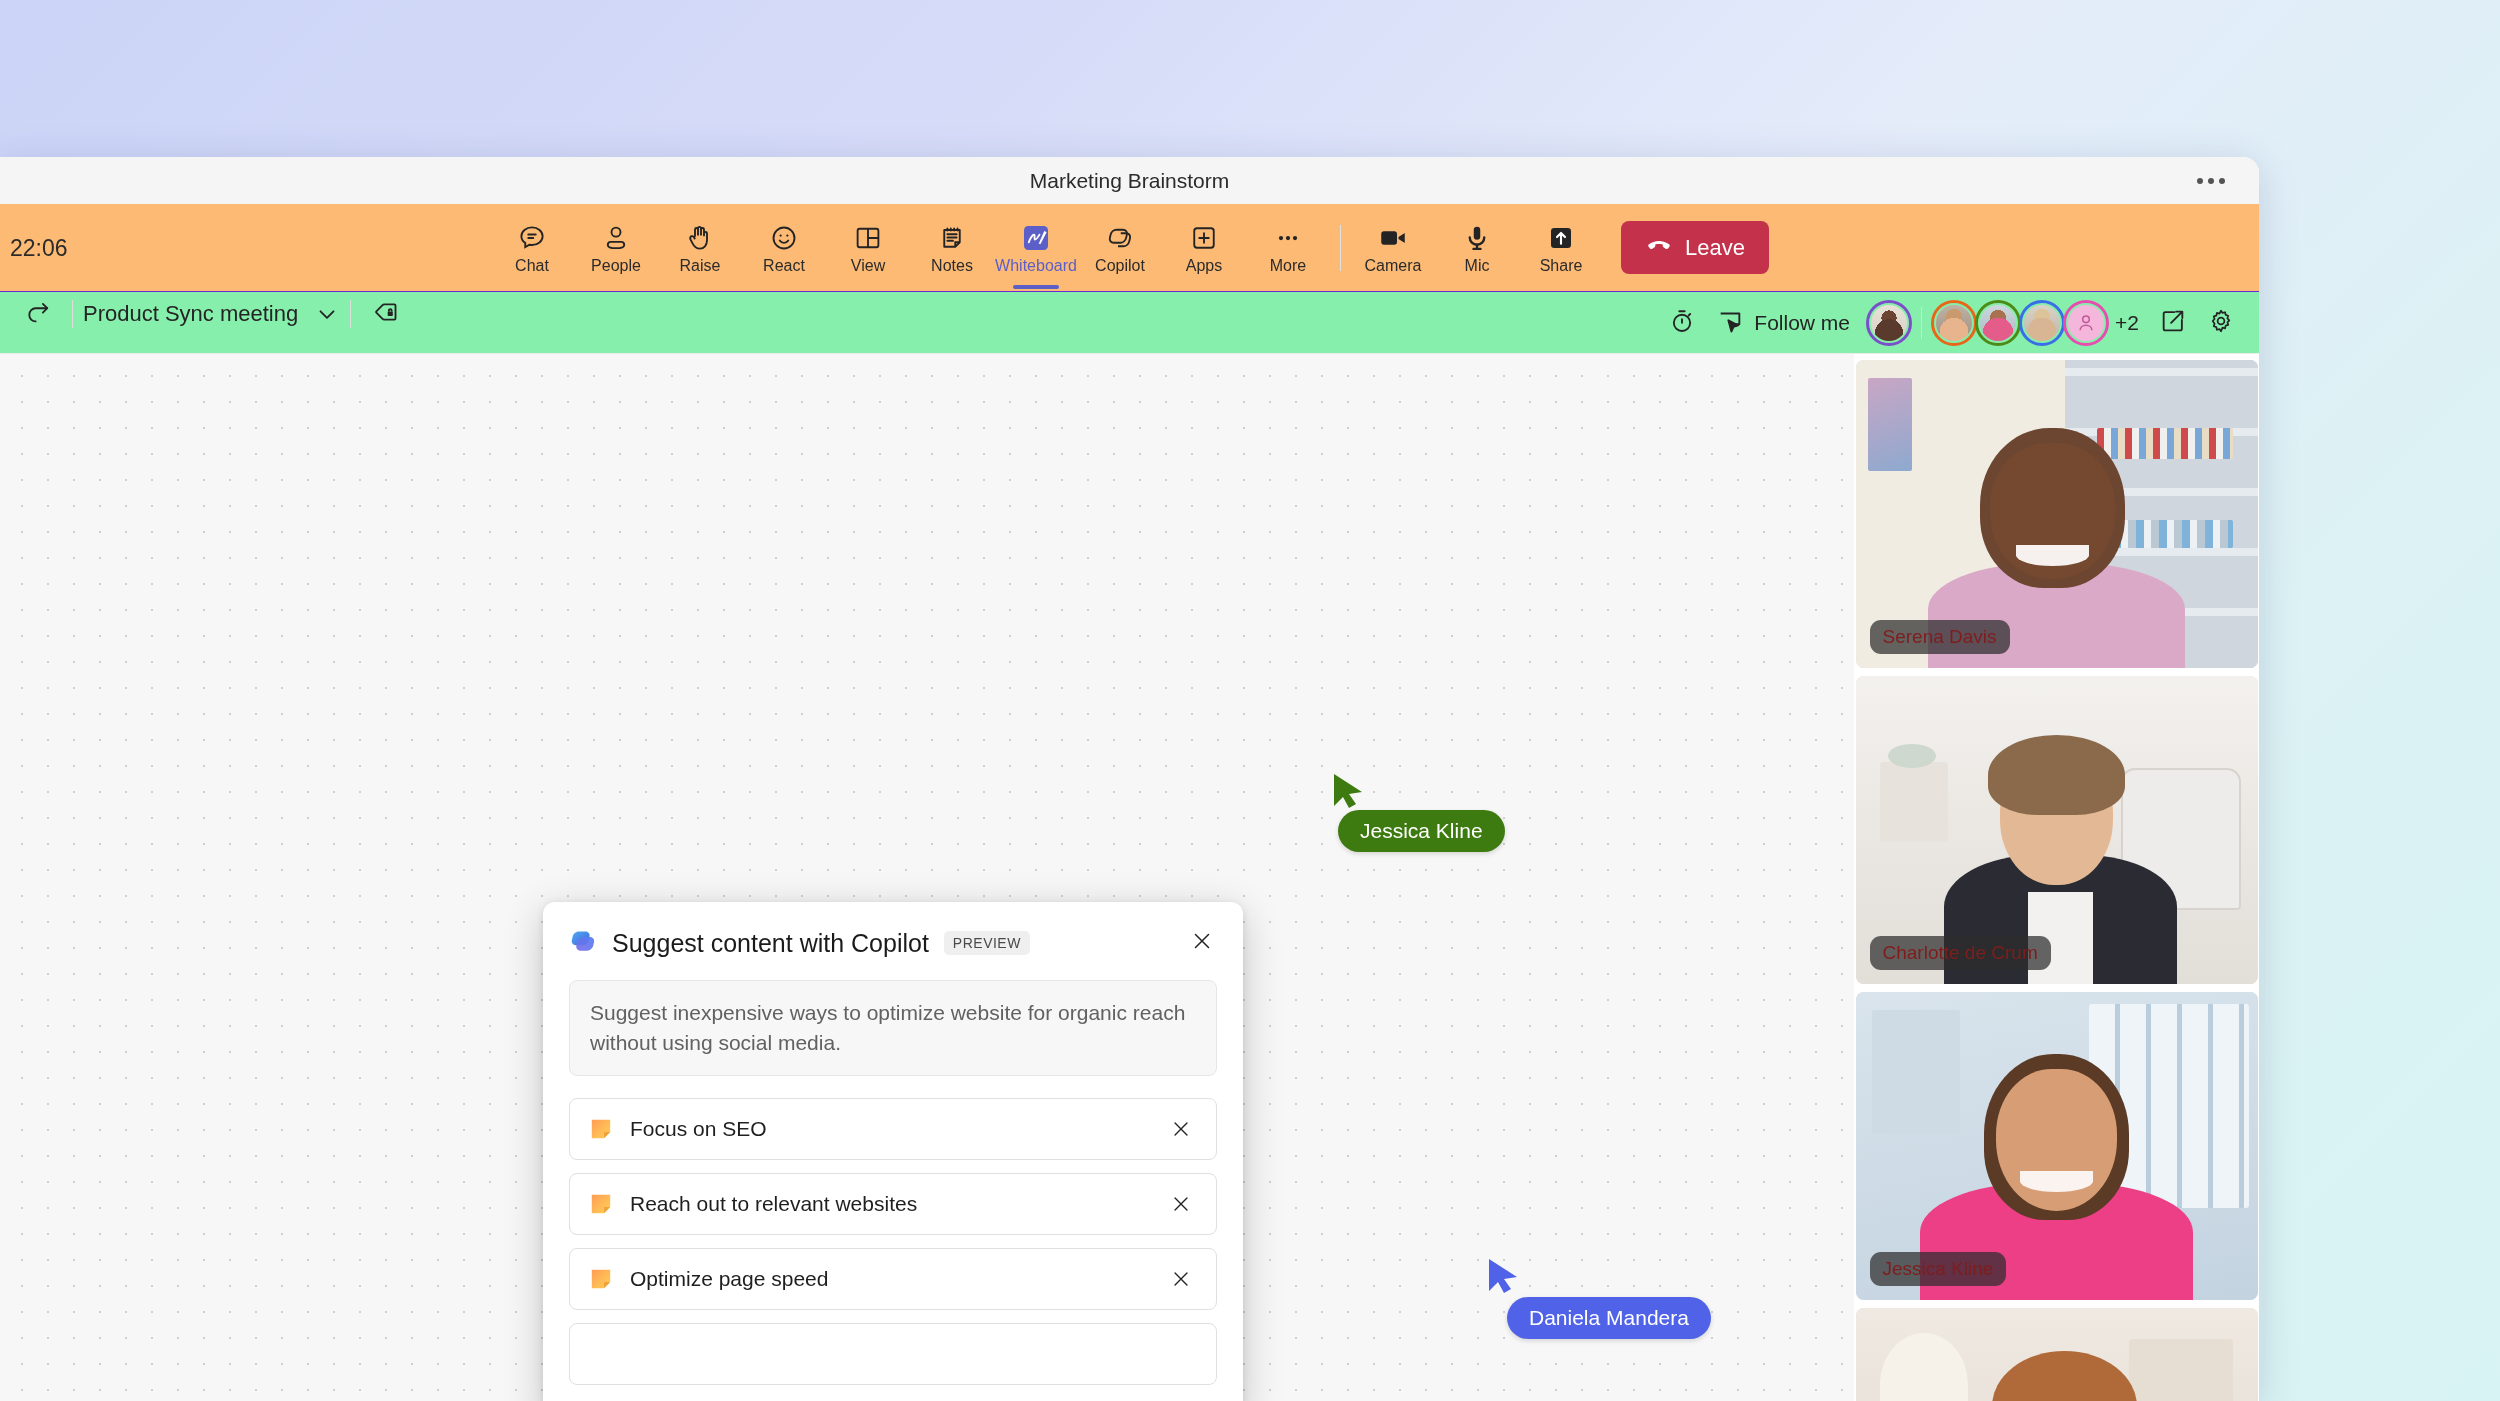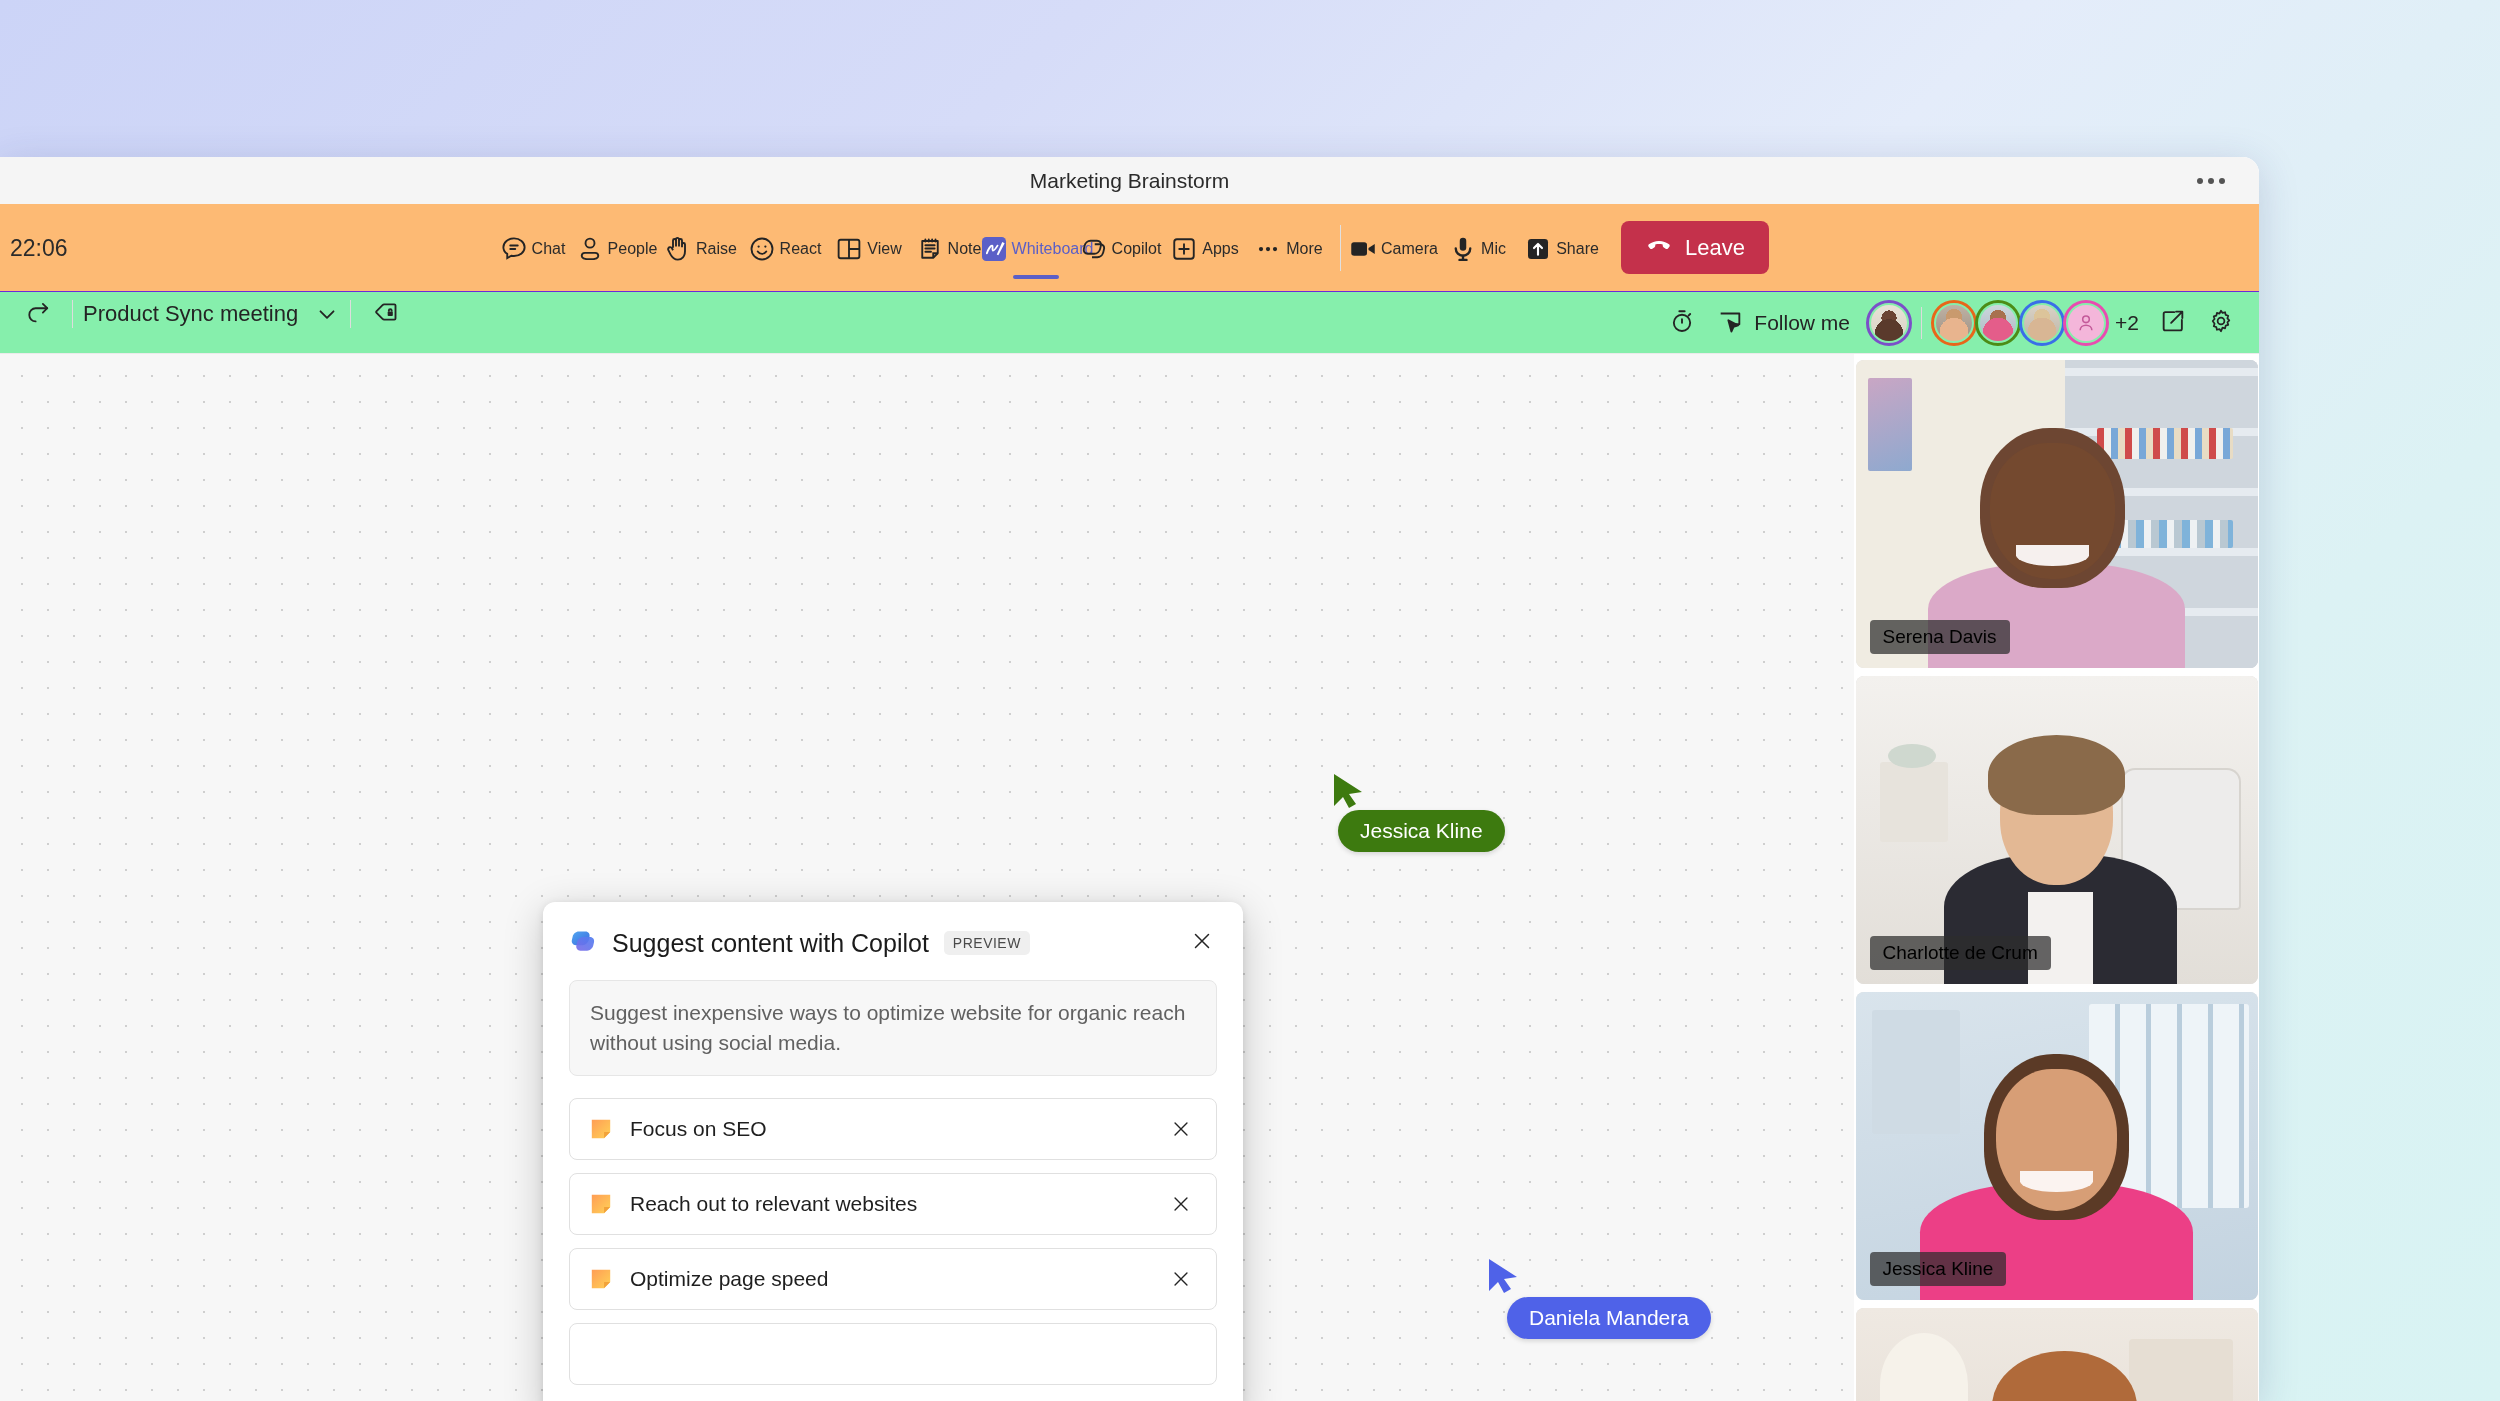--- a/index.html
+++ b/index.html
@@ -69,21 +69,21 @@
     color: #2b2b2b;
   }
   .mb-center {
     margin: 0 auto;
     display: flex;
     align-items: center;
     gap: 0px;
   }
   .mb-item {
     width: 84px;
-    display: flex; 
+    display: flex; flex-direction: column;
     align-items: center;
     justify-content: center;
     gap: 3px;
     cursor: pointer;
     padding: 4px 0 2px;
     position: relative;
     border-radius: 6px;
   }
   .mb-item .ic { height: 32px; display:flex; align-items:center; justify-content:center; }
   .mb-item .lbl { font-size: 16px; color: #2b2b2b; white-space: nowrap; }
@@ -253,24 +253,24 @@
     width: 402px; height: 308px;
     border-radius: 8px;
     overflow: hidden;
     flex: 0 0 auto;
     background: #ddd;
   }
   .vtile .name {
     position: absolute;
     left: 14px; bottom: 14px;
     background: rgba(45,45,45,.72);
-    color: #000000;
+    color: #7f1d1d;
     font-size: 19px;
     padding: 6px 13px;
-    border-radius: 4px;
+    border-radius: 11px;
     white-space: nowrap;
   }
   .vtile .scene { position: absolute; inset: 0; }
 </style>
 </head>
 <body>
 
 <div class="app-window">
 
   <div class="titlebar">

